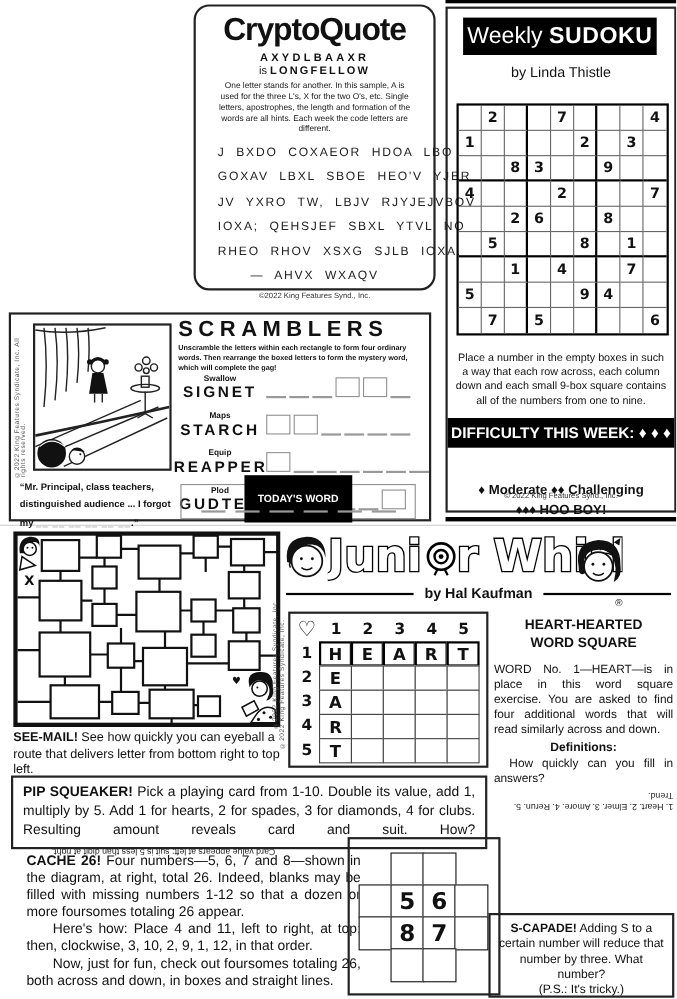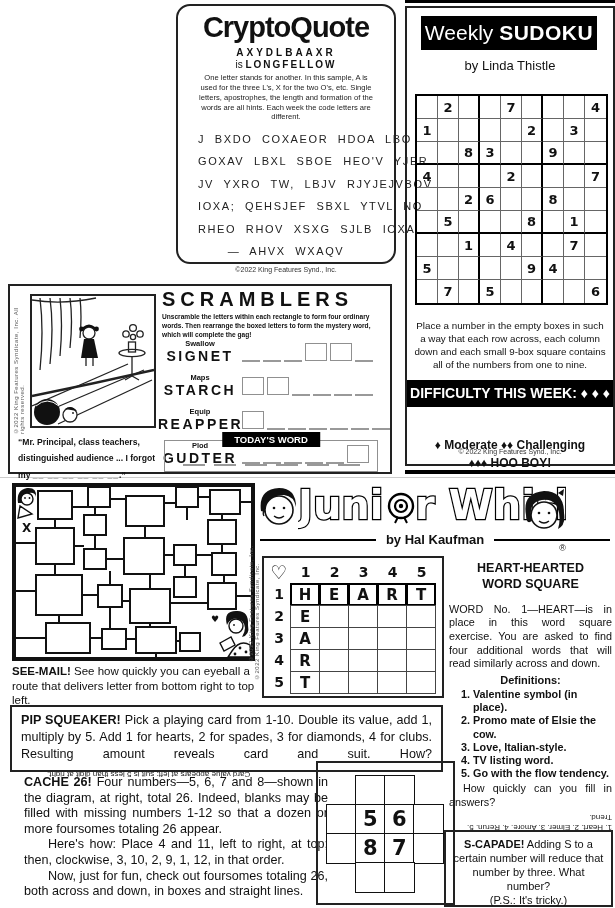--- a/index.html
+++ b/index.html
@@ -49,21 +49,21 @@
   .scr-rows{position:absolute;left:148px;top:44px;width:232px;}
   .scr-row{display:flex;align-items:flex-end;height:34px;}
   .scr-wb{width:84px;text-align:center;}
   .scr-hint{font-size:7.5px;font-weight:bold;}
   .scr-word{font-size:14px;font-weight:bold;letter-spacing:2.5px;}
   .slots{display:flex;align-items:flex-end;gap:3px;padding-bottom:2px;}
   .sl-blank{width:18px;height:10px;border-bottom:2px solid #999;}
   .sl-box{width:20px;height:16px;border:1.5px solid #909090;margin-bottom:1px;background:#fff;}
   .tw{position:absolute;left:154px;top:154px;width:212px;height:30px;border:1.5px solid #909090;}
   .tw-label{position:absolute;left:50%;top:-9px;transform:translateX(-50%);background:#000;color:#fff;
-            font-size:9.5px;font-weight:bold;padding:2px 12px;white-space:nowrap;}
+            font-size:9.5px;font-weight:bold;padding:16px 12px;white-space:nowrap;}
   .tw-blanks{position:absolute;left:0;bottom:5px;width:100%;display:flex;justify-content:center;gap:9px;}
   .tw-blank{width:22px;height:8px;border-bottom:2px solid #999;}
   
   .maze{position:absolute;left:12px;top:483px;width:243px;height:178px;}
   .maze-vcopy{left:248px;top:538px;height:124px;}
   .sm-cap{position:absolute;left:12px;top:664px;width:248px;font-size:11.5px;line-height:1.27;}
   .logo{position:absolute;left:256px;top:479px;width:312px;height:76px;}
   .logo-boy{position:absolute;left:0;top:4px;}
   .logo-girl{position:absolute;right:0;top:6px;}
   .logo-text{position:absolute;left:42px;top:0;}
@@ -519,27 +519,20 @@
       </div>
   </div>
 
   <div class="hh">
     <div class="hh-title">
       <div>HEART-HEARTED</div>
       <div>WORD SQUARE</div>
     </div>
     <div class="hh-intro">WORD No. 1—HEART—is in place in this word square exercise. You are asked to find four additional words that will read similarly across and down.</div>
     <div class="hh-dl">Definitions:</div>
-    <div class="defs" id="defs">
-        <div class="def-row">1. Valentine symbol (in place).</div>
-        <div class="def-row">2. Promo mate of Elsie the cow.</div>
-        <div class="def-row">3. Love, Italian-style.</div>
-        <div class="def-row">4. TV listing word.</div>
-        <div class="def-row">5. Go with the flow tendency.</div>
-      </div>
     <div class="hh-outro">How quickly can you fill in answers?</div>
     <div class="hh-ans flip">1. Heart. 2. Elmer. 3. Amore. 4. Rerun. 5. Trend.</div>
   </div>
 
   <div class="pip">
     <b>PIP SQUEAKER!</b><span> Pick a playing card from 1-10. Double its value, add 1, multiply by 5. Add 1 for hearts, 2 for spades, 3 for diamonds, 4 for clubs. Resulting amount reveals card and suit. How?</span>
     <span class="pip-ans flip">Card value appears at left; suit is 5 less than digit at right.</span>
   </div>
 
   <div class="cache">

